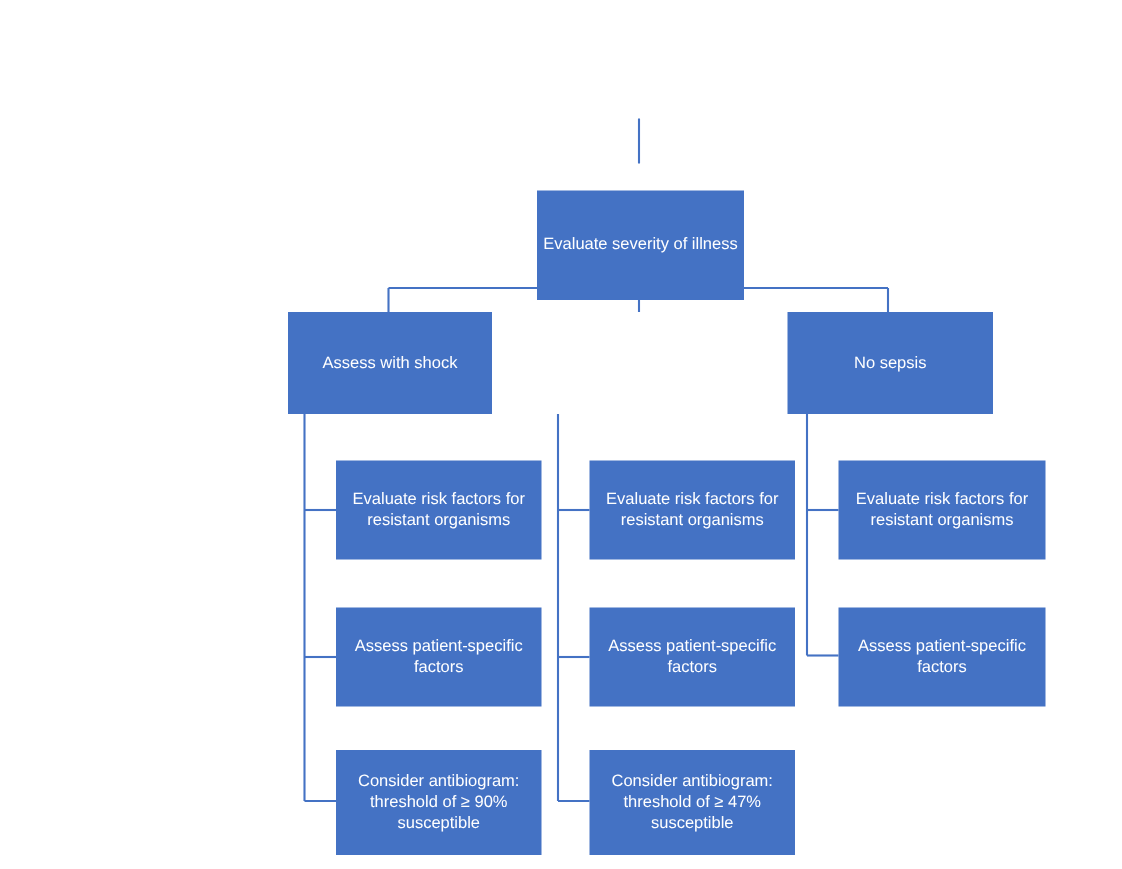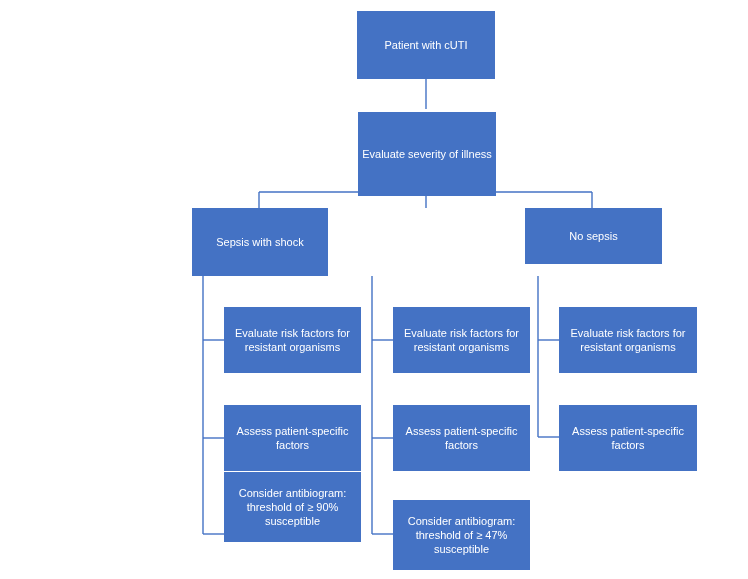--- a/index.html
+++ b/index.html
@@ -36,28 +36,28 @@
     align-items: center;
     justify-content: center;
     text-align: center;
     font-size: 11px;
     line-height: 1.3;
     padding: 0 3px;
     box-sizing: border-box;
   }
   
   .n-patient   { left: 357px; top: 11px;  width: 138px; height: 68px; }
-  .n-severity  { left: 358px; top: 112px; width: 138px; height: 84px; }
+  .n-severity  { left: 358px; top: 127px; width: 138px; height: 73px; }
   .n-branch1   { left: 192px; top: 208px; width: 136px; height: 68px; }
   .n-branch2   { left: 357px; top: 208px; width: 137px; height: 68px; }
-  .n-branch3   { left: 525px; top: 208px; width: 137px; height: 56px; }
+  .n-branch3   { left: 525px; top: 208px; width: 137px; height: 68px; }
   
   .n-c1r1 { left: 224px; top: 307px; width: 137px; height: 66px; }
   .n-c1r2 { left: 224px; top: 405px; width: 137px; height: 66px; }
-  .n-c1r3 { left: 224px; top: 472px; width: 137px; height: 70px; }
+  .n-c1r3 { left: 224px; top: 500px; width: 137px; height: 70px; }
   
   .n-c2r1 { left: 393px; top: 307px; width: 137px; height: 66px; }
   .n-c2r2 { left: 393px; top: 405px; width: 137px; height: 66px; }
   .n-c2r3 { left: 393px; top: 500px; width: 137px; height: 70px; }
   
   .n-c3r1 { left: 559px; top: 307px; width: 138px; height: 66px; }
   .n-c3r2 { left: 559px; top: 405px; width: 138px; height: 66px; }
 </style>
 </head>
 <body>
@@ -82,24 +82,23 @@
     <path d="M372 276 V534"></path>
     <path d="M372 340 H393"></path>
     <path d="M372 438 H393"></path>
     <path d="M372 534 H393"></path>
 
     <path d="M538 276 V437"></path>
     <path d="M538 340 H559"></path>
     <path d="M538 437 H559"></path>
   </svg>
 
-  <div class="node n-patient">Patient with cUTI</div>
   <div class="node n-severity">Evaluate severity of illness</div>
 
-  <div class="node n-branch1">Sepsis with shock</div>
+  <div class="node n-branch1">Assess with shock</div>
   <div class="node n-branch3">No sepsis</div>
 
   <div class="node n-c1r1">Evaluate risk factors for resistant organisms</div>
   <div class="node n-c1r2">Assess patient-specific factors</div>
   <div class="node n-c1r3">Consider antibiogram: threshold of ≥ 90% susceptible</div>
 
   <div class="node n-c2r1">Evaluate risk factors for resistant organisms</div>
   <div class="node n-c2r2">Assess patient-specific factors</div>
   <div class="node n-c2r3">Consider antibiogram: threshold of ≥ 47% susceptible</div>
 

